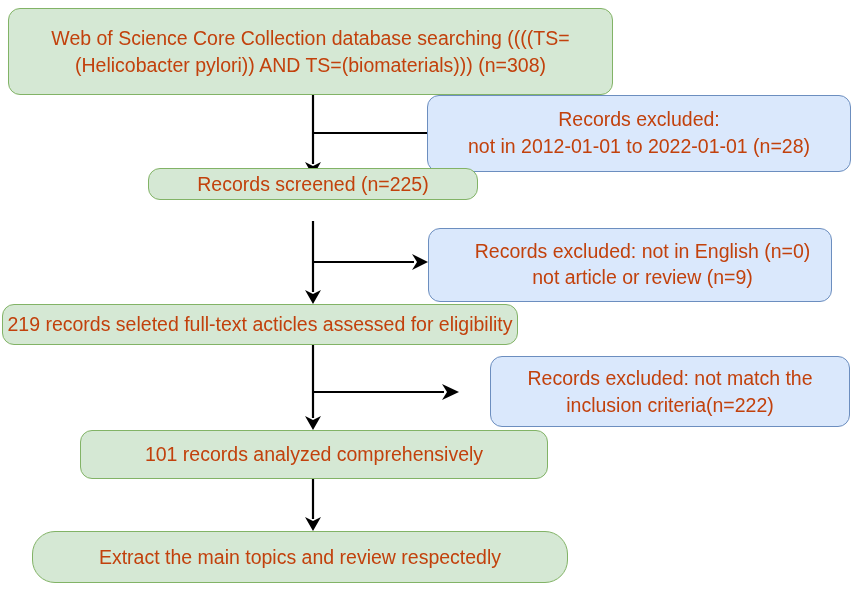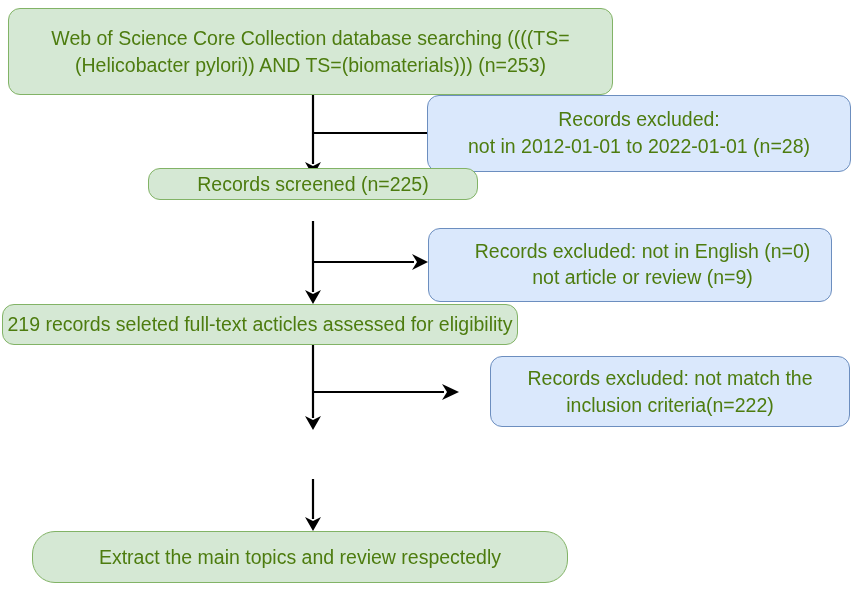--- a/index.html
+++ b/index.html
@@ -20,21 +20,21 @@
   }
   .node {
     position: absolute;
     box-sizing: border-box;
     border-radius: 12px;
     display: flex;
     flex-direction: column;
     align-items: center;
     justify-content: center;
     text-align: center;
-    color: #4d7c0f;
+    color: #c2410c;
     font-size: 19.5px;
     line-height: 1.35;
     padding: 3px 8px;
   }
   .node .line {
     display: block;
     white-space: nowrap;
   }
   .node.green {
     background: #d5e8d4;
@@ -103,21 +103,21 @@
     </g>
 
     <g>
       <line x1="313" y1="479" x2="313" y2="519" stroke="#000000" stroke-width="2.2"></line>
       <path d="M305,517 L313,531 L321,517 L313,521 Z" fill="#000000"></path>
     </g>
   </svg>
 
   <div class="node green" style="left:8px; top:8px; width:605px; height:87px;">
     <span class="line">Web of Science Core Collection database searching ((((TS=</span>
-    <span class="line">(Helicobacter pylori)) AND TS=(biomaterials))) (n=253)</span>
+    <span class="line">(Helicobacter pylori)) AND TS=(biomaterials))) (n=308)</span>
   </div>
 
   <div class="node blue two-line" style="left:427px; top:95px; width:424px; height:77px;">
     <span class="line">Records excluded:</span>
     <span class="line">not in 2012-01-01 to 2022-01-01 (n=28)</span>
   </div>
 
   <div class="node green" style="left:148px; top:168px; width:330px; height:32px;">
     <span class="line">Records screened (n=225)</span>
   </div>
@@ -129,18 +129,21 @@
 
   <div class="node green" style="left:2px; top:304px; width:516px; height:41px;">
     <span class="line">219 records seleted full-text acticles assessed for eligibility</span>
   </div>
 
   <div class="node blue" style="left:458px; top:356px; width:360px; height:71px;margin-left:32px;">
     <span class="line">Records excluded: not match the</span>
     <span class="line">inclusion criteria(n=222)</span>
   </div>
 
+  <div class="node green" style="left:80px; top:430px; width:468px; height:49px;">
+    <span class="line">101 records analyzed comprehensively</span>
+  </div>
 
   <div class="node green" style="left:32px; top:531px; width:536px; height:52px;border-radius:23px;">
     <span class="line">Extract the main topics and review respectedly</span>
   </div>
 
 </div>
 
 </body></html>

